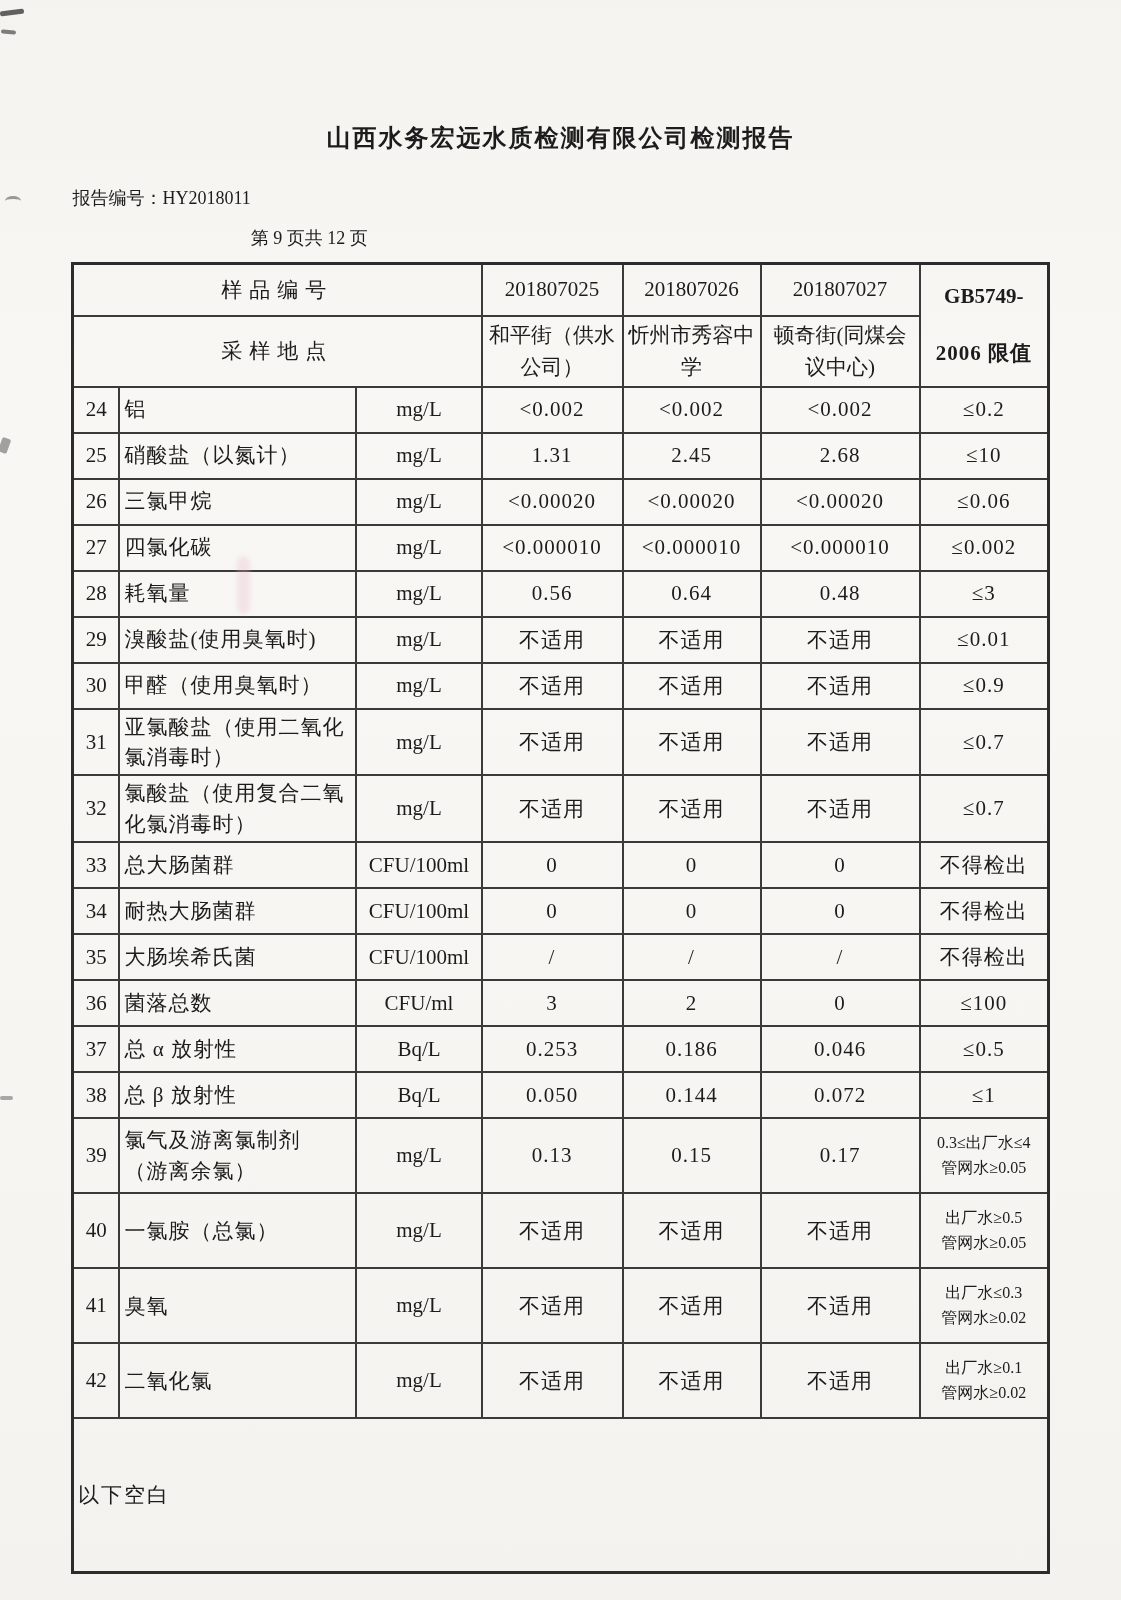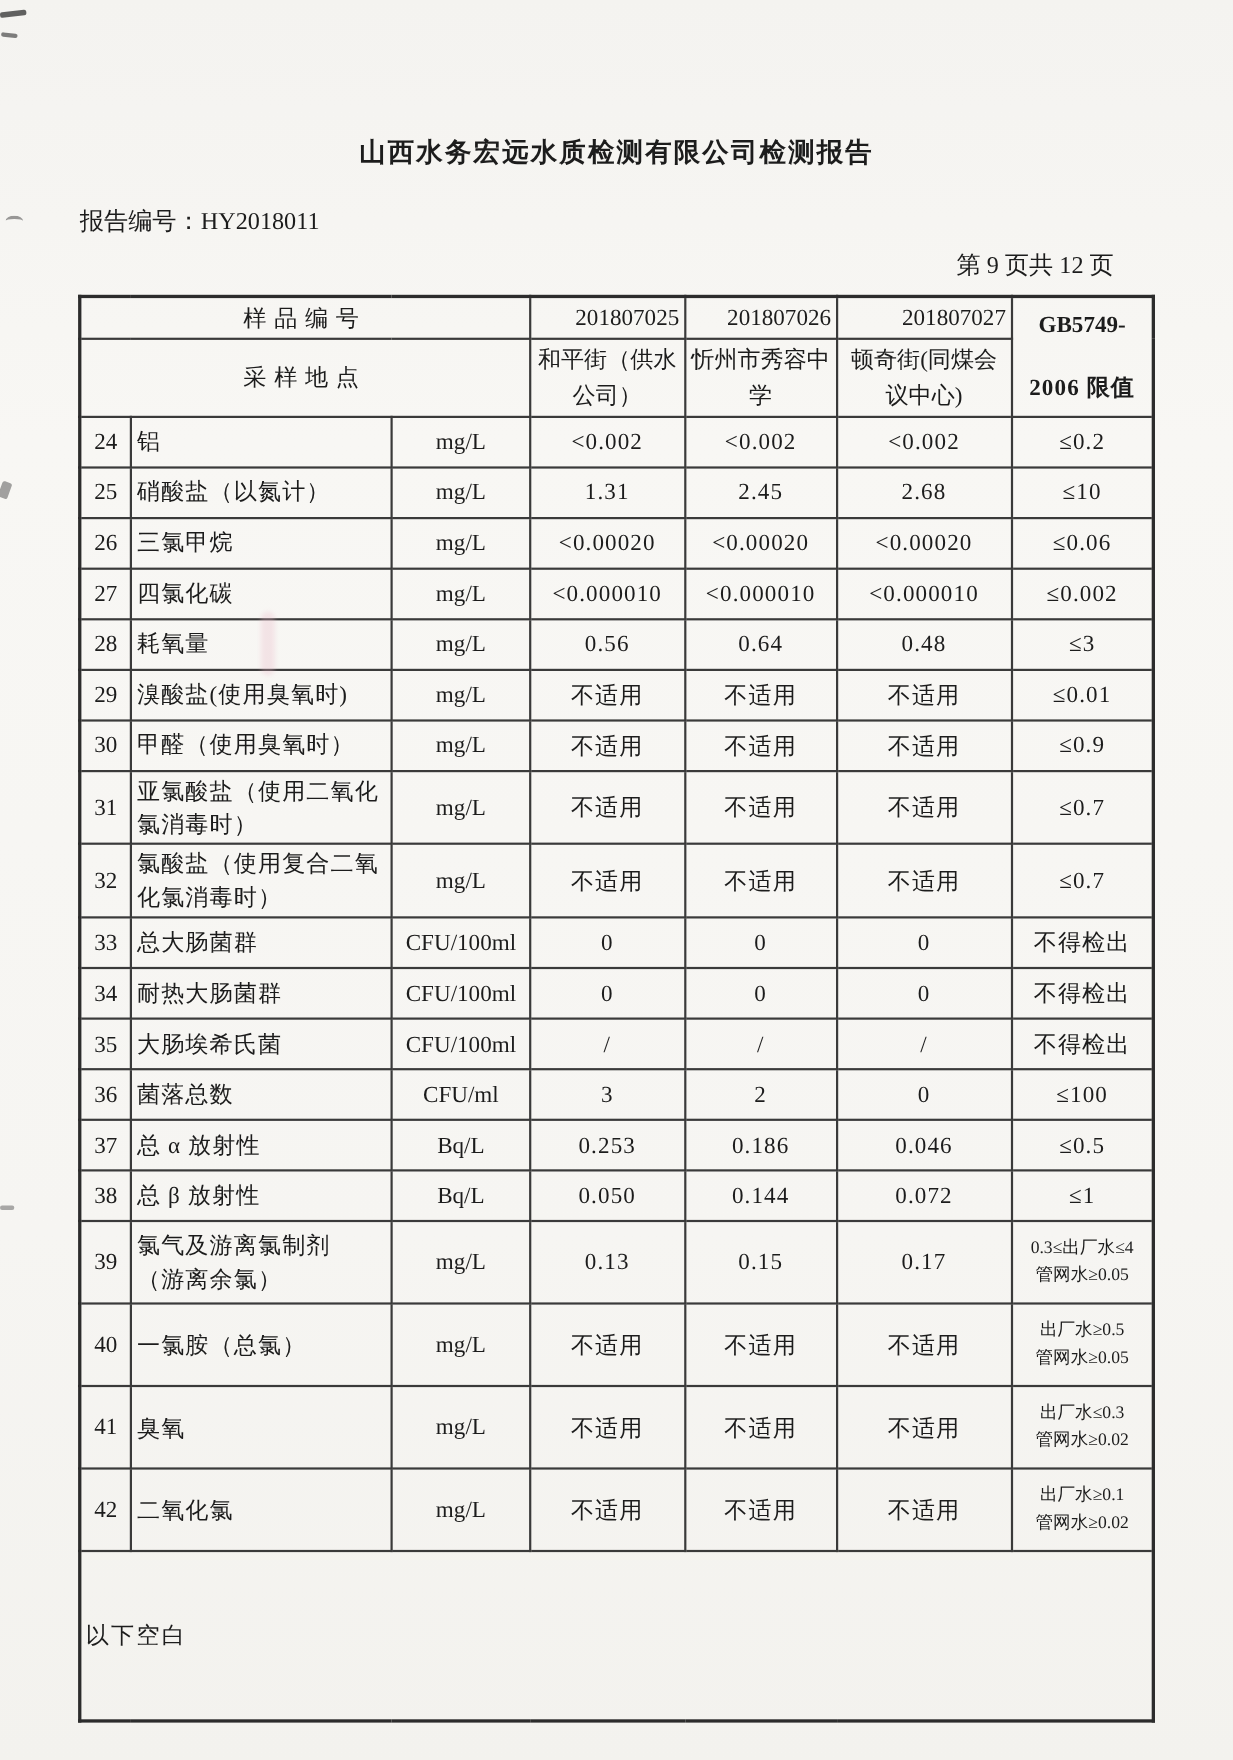--- a/index.html
+++ b/index.html
@@ -20,47 +20,45 @@
     text-align: center;
     font-family: "Liberation Sans", "DejaVu Sans", sans-serif;
     font-size: 24px;
     font-weight: bold;
     letter-spacing: 2px;
   }
   .meta {
     width: 976px;
     margin: 32px auto 0 auto;
     display: flex;
-    justify-content: space-between;
-    font-size: 22px;
-    gap: 42px;
+    font-size: 18px;
   }
   .meta .right { padding-right: 36px; margin-top: 40px; }
   table.report {
     width: 976px;
     margin: 12px auto 0 auto;
     border-collapse: collapse;
     table-layout: fixed;
     border: 3px solid #2c2c2c;
   }
   table.report td {
     border: 2px solid #3a3a3a;
     vertical-align: middle;
     font-size: 21px;
     padding: 2px 4px;
     overflow: hidden;
   }
   td.c { text-align: center; }
-  tr.hr1 { height: 38px; }
+  tr.hr1 { height: 52px; }
   tr.hr2 { height: 62px; }
   tr.r   { height: 46px; }
   tr.rh2 { height: 66px; }
   tr.rh3 { height: 75px; }
   td.hlabel { letter-spacing: 7px; font-size: 21px; }
-  td.sid { font-size: 22px; text-align: right; }
+  td.sid { font-size: 22px; }
   td.loc { font-size: 20px; line-height: 1.55; padding: 4px 12px; }
   td.std { font-size: 22px; text-align: center; font-weight: bold; }
   td.std .l1 { display: block; margin-bottom: 30px; }
   td.std .l2 { display: block; letter-spacing: 1px; }
   td.num { font-size: 21px; }
   td.name {
     text-align: left;
     padding: 3px 10px 3px 14px;
     white-space: pre-line;
     letter-spacing: 1px;

